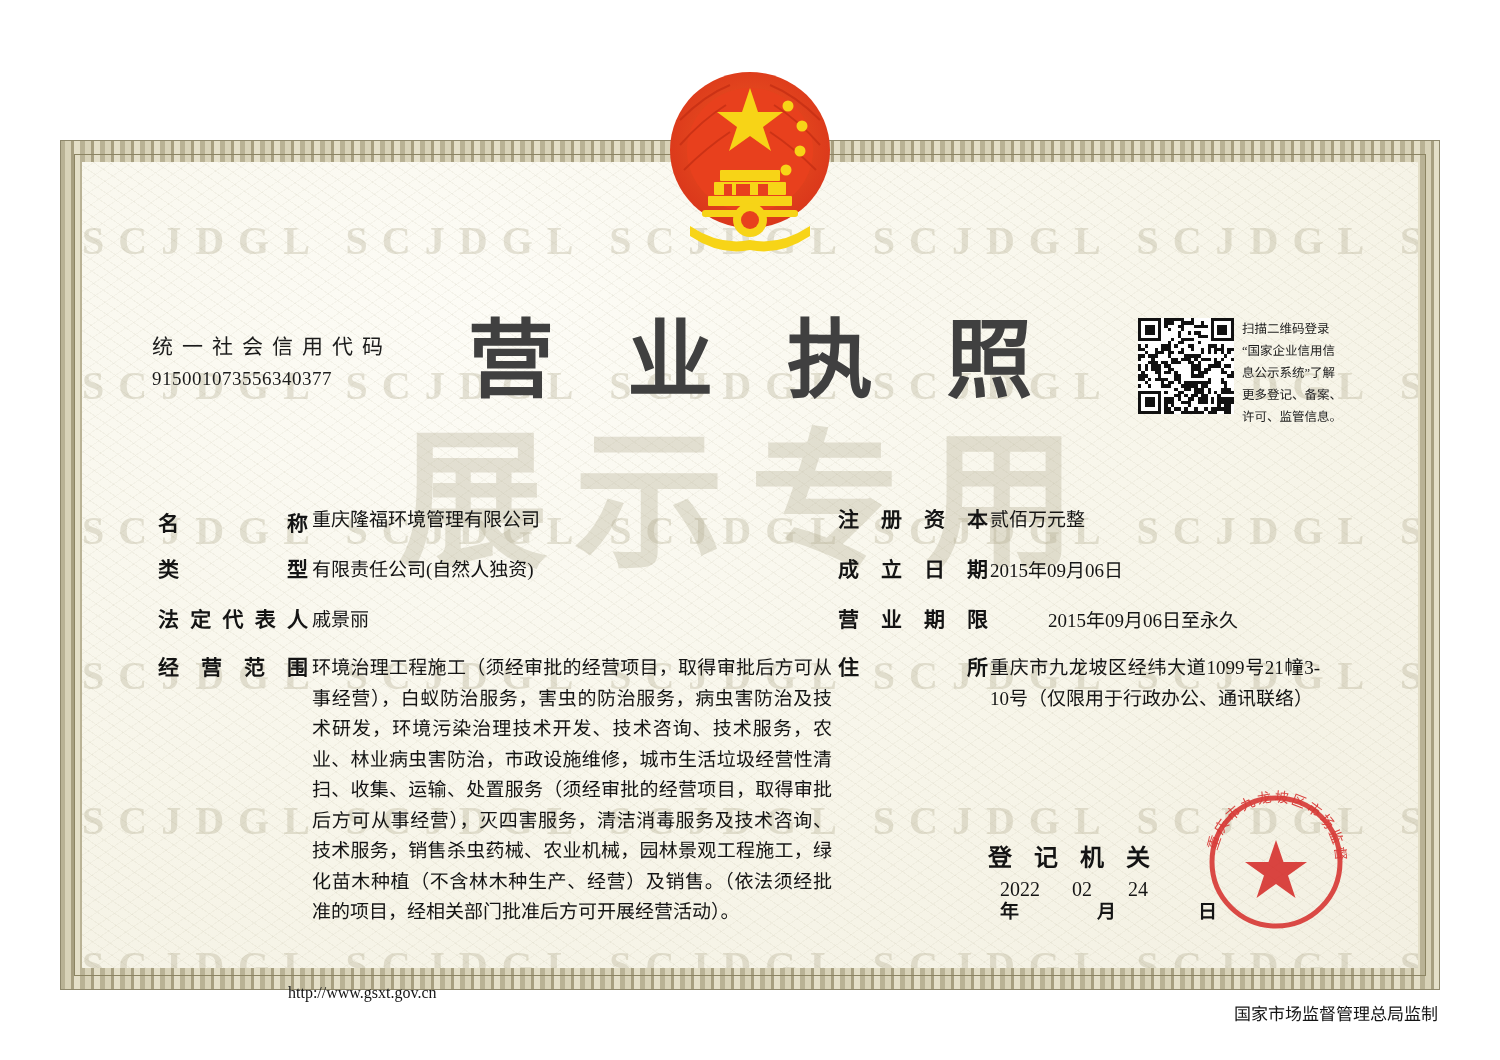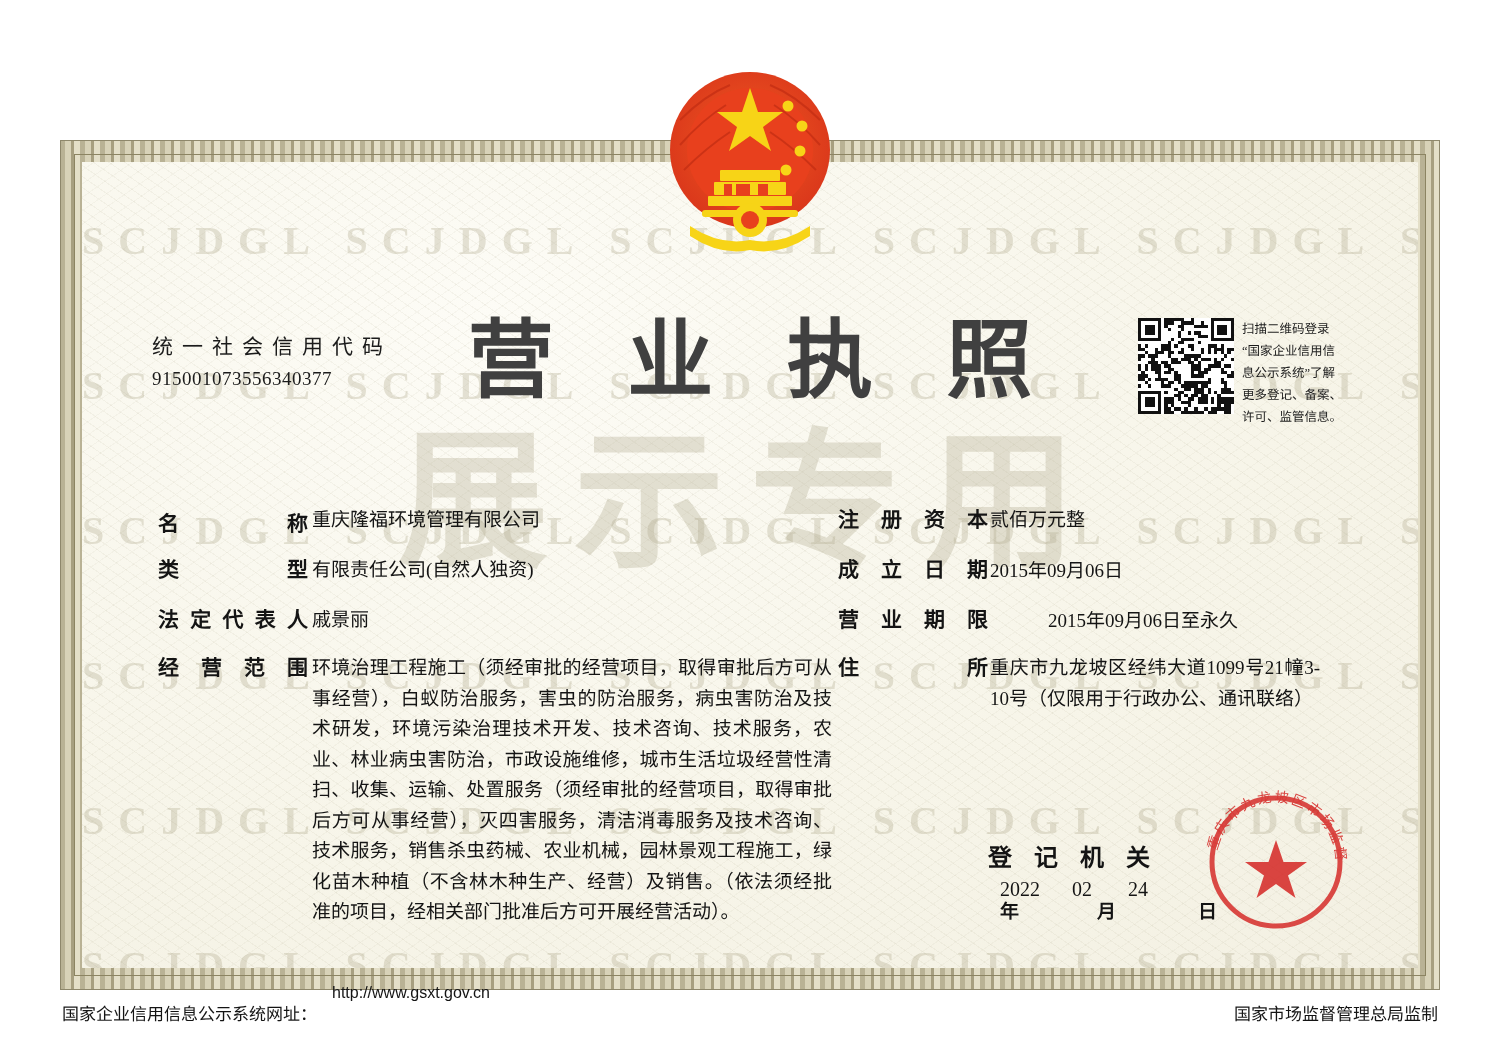--- a/index.html
+++ b/index.html
@@ -236,22 +236,21 @@
     position: absolute;
     left: 62px; top: 1000px;
     font-size: 17px;
     color: #141414;
   }
   .footer-url {
     position: absolute;
     left: 288px; top: 984px;
     font-size: 16px;
     color: #141414;
-    font-family: Liberation Sans, sans-serif;
-    margin-left: 44px;
+    font-family: Liberation Serif, serif;
   }
   .footer-right {
     position: absolute;
     right: 62px; top: 1000px;
     font-size: 17px;
     color: #141414;
   }
 </style>
 </head>
 <body>
@@ -809,17 +808,16 @@
       </defs>
       <circle cx="84" cy="84" r="64" fill="none" stroke="#d42220" stroke-width="5" opacity=".92"></circle>
 
       <path d="M84 62 L91.5 84 L115 84 L96 97.5 L103.5 120 L84 106 L64.5 120 L72 97.5 L53 84 L76.5 84 Z" fill="#d42220" opacity=".95"></path>
       <text font-family="'Liberation Serif', serif" font-size="14" fill="#d42220" letter-spacing="2.2" opacity=".95">
         <textPath href="#sealArcText" startOffset="6%">重庆市九龙坡区市场监督管理局</textPath>
       </text>
     </svg>
   </div>
 
-  <div class="footer-left">国家企业信用信息公示系统网址：</div>
   <div class="footer-url">http://www.gsxt.gov.cn</div>
   <div class="footer-right">国家市场监督管理总局监制</div>
 
 </div>
 
 </body></html>

